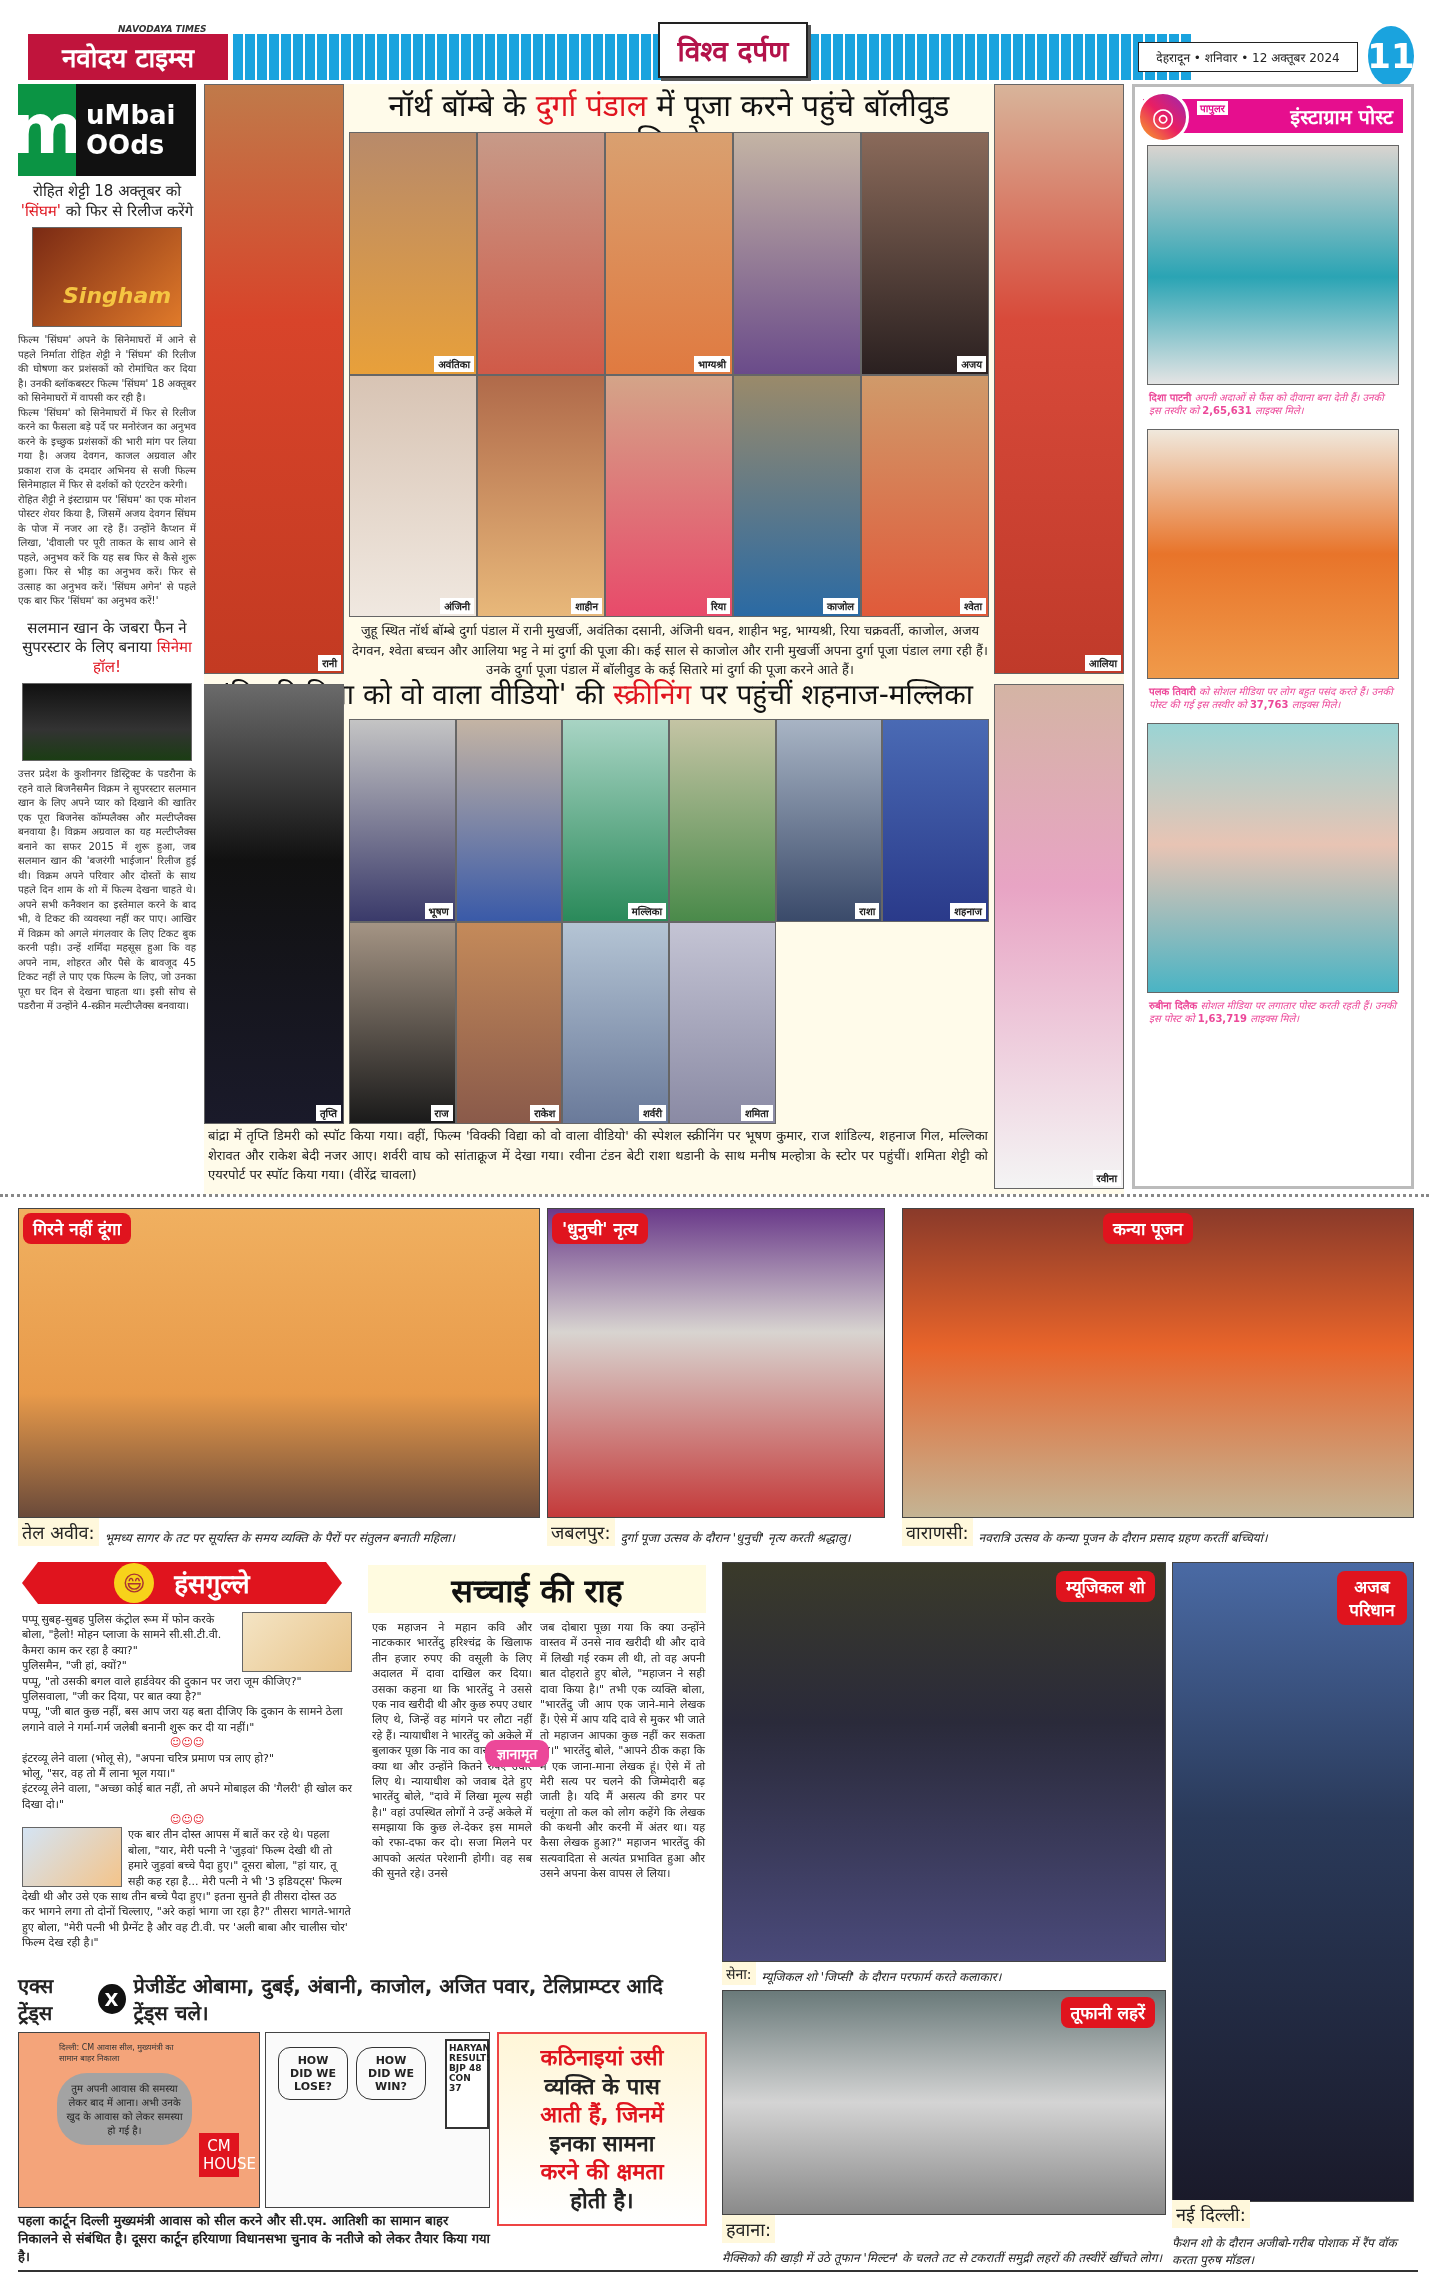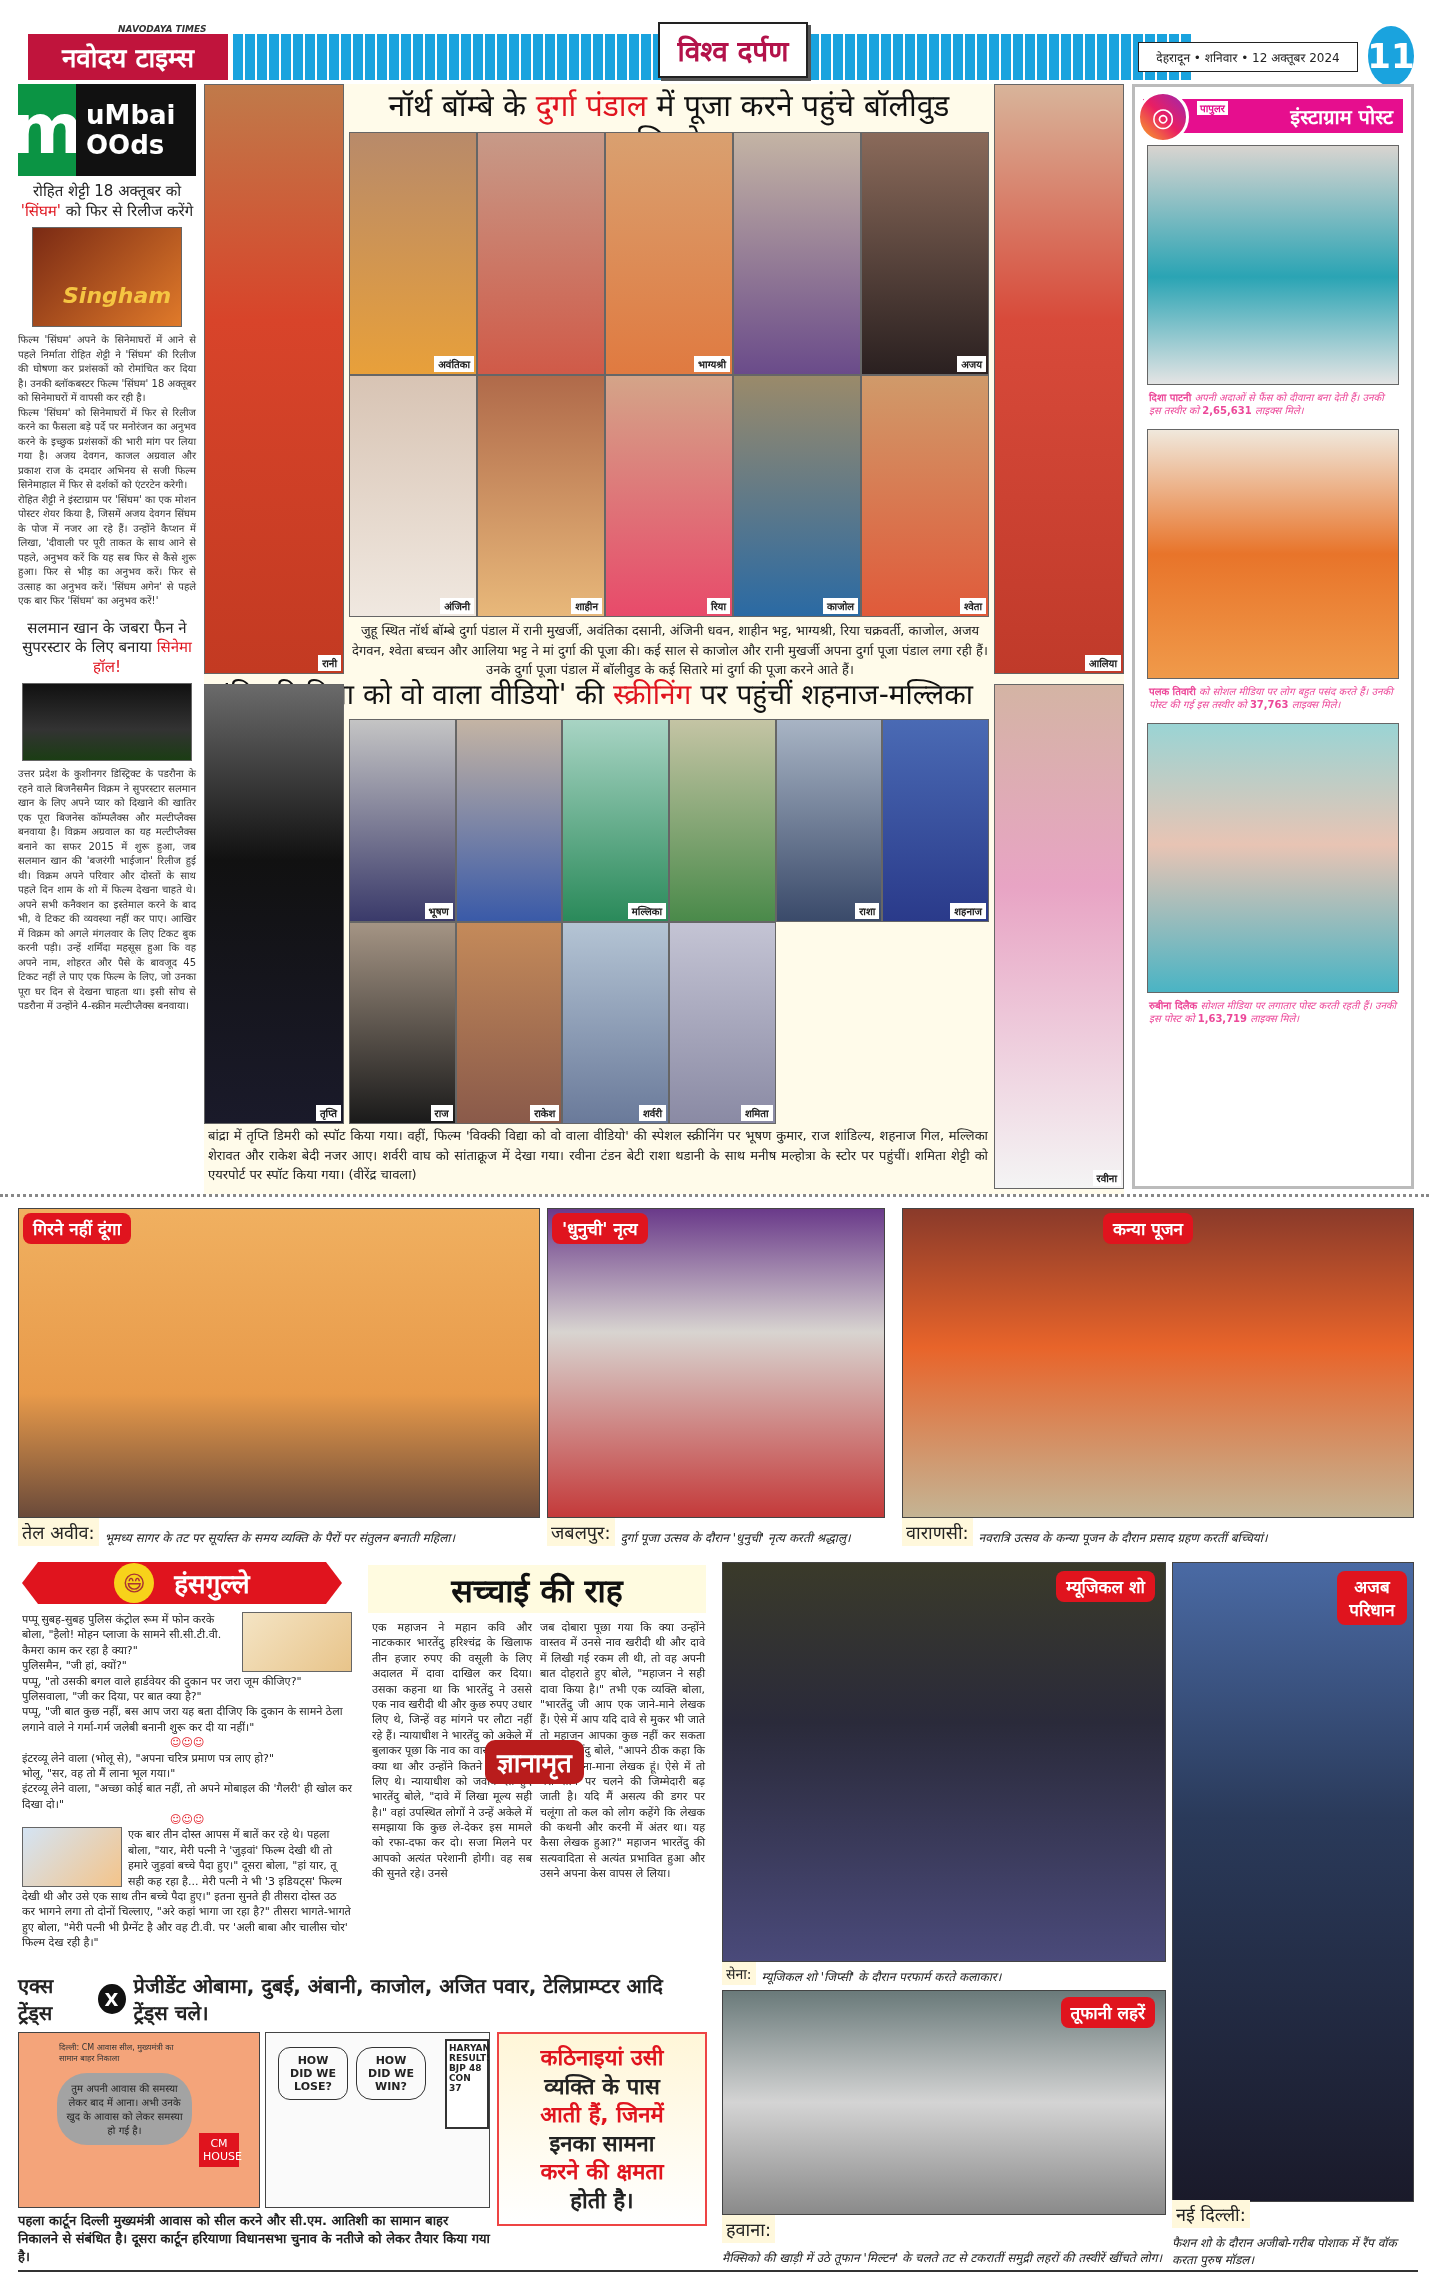--- a/index.html
+++ b/index.html
@@ -33,21 +33,21 @@
 .insta-cap b{font-style:normal}
 .dots{left:0;top:1194px;width:1429px;height:4px;border-top:3px dotted #888}
 .news-photo{position:absolute;border:1px solid #444;overflow:hidden}
 .tag-red{position:absolute;background:#e0141e;color:#fff;font-weight:bold;font-size:17px;padding:4px 10px;border-radius:8px}
 .place-cap{position:absolute;font-size:12px;font-style:italic;color:#222;display:flex;align-items:flex-end;gap:6px}
 .place-cap .place{background:#fff8dc;font-style:normal;font-size:18px;padding:2px 4px}
 .hasgulle-head{left:22px;top:1562px;width:320px;height:42px;background:#e0141e;clip-path:polygon(5% 0,95% 0,100% 50%,95% 100%,5% 100%,0 50%);color:#fff;font-size:26px;font-weight:bold;display:flex;align-items:center;justify-content:center;gap:20px}
 .smile{width:40px;height:40px;border-radius:50%;background:#f7d21a;display:flex;align-items:center;justify-content:center;font-size:22px;color:#a33}
 .joke{font-size:11px;line-height:1.4;color:#222}
 .sach-head{left:368px;top:1565px;width:338px;height:48px;background:#fffbe0;font-size:32px;font-weight:bold;color:#111;display:flex;align-items:center;justify-content:center}
-.gyanamrit{background:#b91c1c;color:#fff;font-size:26px;font-weight:bold;padding:4px 12px;border-radius:10px;position:absolute}
+.gyanamrit{background:#ec4899;color:#fff;font-size:14px;font-weight:bold;padding:4px 12px;border-radius:10px;position:absolute}
 .xtrends{left:18px;top:1982px;width:686px;height:34px;font-size:20px;font-weight:bold;display:flex;align-items:center;gap:8px}
 .xlogo{width:30px;height:30px;border-radius:50%;background:#111;color:#fff;display:flex;align-items:center;justify-content:center;font-size:18px}
 .quote{left:497px;top:2032px;width:210px;height:194px;border:2px solid #e44;background:linear-gradient(180deg,#fff6d8,#fff);text-align:center;font-size:22px;font-weight:bold;line-height:1.3;padding:10px 6px}
 .bottom-rule{left:18px;top:2270px;width:1400px;height:2px;background:#333}
 </style>
 </head>
 <body>
 
 <div class="abs masthead">
   <span class="brand-small">NAVODAYA TIMES</span>
@@ -267,21 +267,21 @@
 
 <div class="abs xtrends">
   <span>एक्स ट्रेंड्स</span>
   <span class="xlogo">X</span>
   <span>प्रेजीडेंट ओबामा, दुबई, अंबानी, काजोल, अजित पवार, टेलिप्राम्प्टर आदि ट्रेंड्स चले।</span>
 </div>
 
 <div class="news-photo" style="left:18px;top:2032px;width:242px;height:176px;background:#f4a47a">
   <div style="position:absolute;left:40px;top:8px;width:130px;font-size:8px;color:#333">दिल्ली: CM आवास सील, मुख्यमंत्री का सामान बाहर निकाला</div>
   <div style="position:absolute;left:38px;top:40px;width:135px;background:#a3a3a3;border-radius:30px;font-size:10px;padding:8px;text-align:center">तुम अपनी आवास की समस्या लेकर बाद में आना। अभी उनके खुद के आवास को लेकर समस्या हो गई है।</div>
-  <div style="position:absolute;right:20px;top:100px;background:#e0141e;color:#fff;font-size:11px;padding:4px;width:40px;text-align:center">CM HOUSE</div>
+  <div style="position:absolute;right:20px;top:100px;background:#e0141e;color:#fff;font-size:15px;padding:4px;width:40px;text-align:center">CM HOUSE</div>
 </div>
 <div class="news-photo" style="left:265px;top:2032px;width:225px;height:176px;background:#fafafa">
   <div style="position:absolute;left:12px;top:14px;width:70px;border:1px solid #333;border-radius:12px;font-size:11px;font-weight:bold;padding:6px;text-align:center">HOW DID WE LOSE?</div>
   <div style="position:absolute;left:90px;top:14px;width:70px;border:1px solid #333;border-radius:16px;font-size:11px;font-weight:bold;padding:6px;text-align:center">HOW DID WE WIN?</div>
   <div style="position:absolute;right:0;top:6px;width:44px;height:90px;border:2px solid #333;font-size:9px;font-weight:bold;padding:2px;background:#fff">
     <span>HARYANA RESULTS</span><br>
     <span>BJP 48</span><br>
     <span>CON 37</span>
   </div>
 </div>

